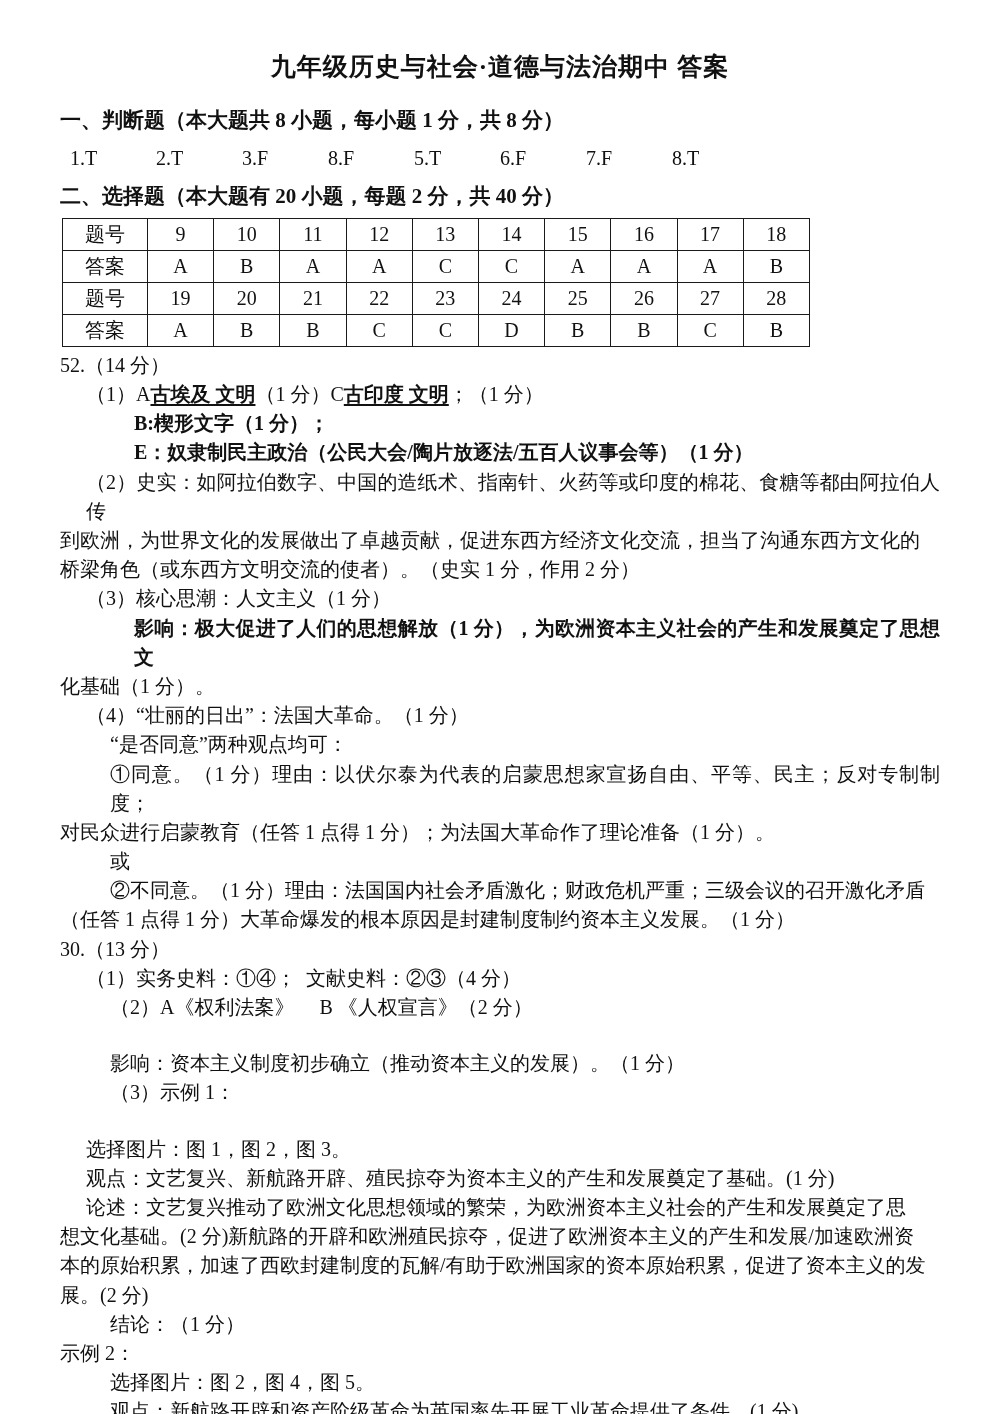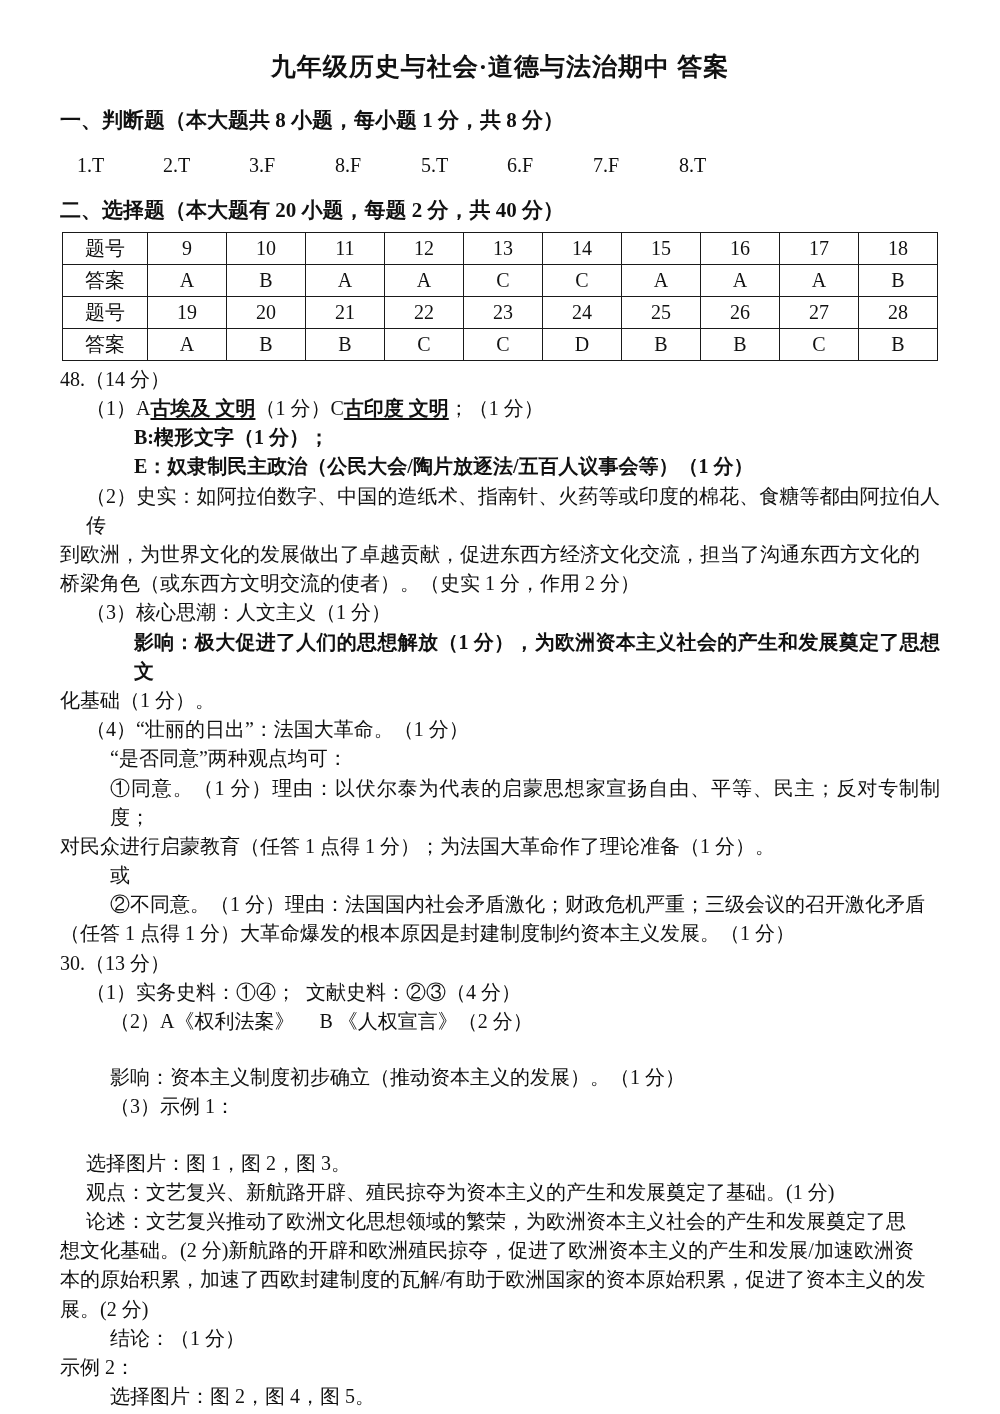--- a/index.html
+++ b/index.html
@@ -34,32 +34,32 @@
   .section-heading {
     font-weight: bold;
     font-size: 21px;
     line-height: 1.45;
     margin: 0;
     white-space: nowrap;
   }
   .tf-row {
     font-size: 20px;
     line-height: 1.5;
-    margin: 15px;
+    margin: 8px;
     display: flex;
     padding-left: 2px;
   }
   .tf-row .tf-item {
     display: inline-block;
     width: 86px;
     flex: 0 0 86px;
   }
   table.answer-table {
     border-collapse: collapse;
-    width: 876px;
+    width: 748px;
     margin: 6px 0 4px 2px;
     table-layout: fixed;
   }
   table.answer-table td {
     border: 1.6px solid #1a1a1a;
     height: 31px;
     text-align: center;
     vertical-align: middle;
     font-size: 20px;
     padding: 0;
@@ -163,21 +163,21 @@
         <td>D</td>
         <td>B</td>
         <td>B</td>
         <td>C</td>
         <td>B</td>
       </tr>
     </tbody>
   </table>
 
   <div class="q-block">
-    <div class="body-line">48.（14 分）</div>
+    <div class="body-line">52.（14 分）</div>
 
     <div class="body-line indent1 nowrap"><span>（1）A</span><span class="ul-ans">古埃及 文明</span><span>（1 分）C</span><span class="ul-ans">古印度   文明</span><span>；（1 分）</span></div>
 
     <div class="body-line indent3">B:楔形文字（1 分）；</div>
     <div class="body-line indent3">E：奴隶制民主政治（公民大会/陶片放逐法/五百人议事会等）（1 分）</div>
 
     <div class="body-line indent1">（2）史实：如阿拉伯数字、中国的造纸术、指南针、火药等或印度的棉花、食糖等都由阿拉伯人传</div>
     <div class="body-line">到欧洲，为世界文化的发展做出了卓越贡献，促进东西方经济文化交流，担当了沟通东西方文化的</div>
     <div class="body-line">桥梁角色（或东西方文明交流的使者）。（史实 1 分，作用 2 分）</div>
 

